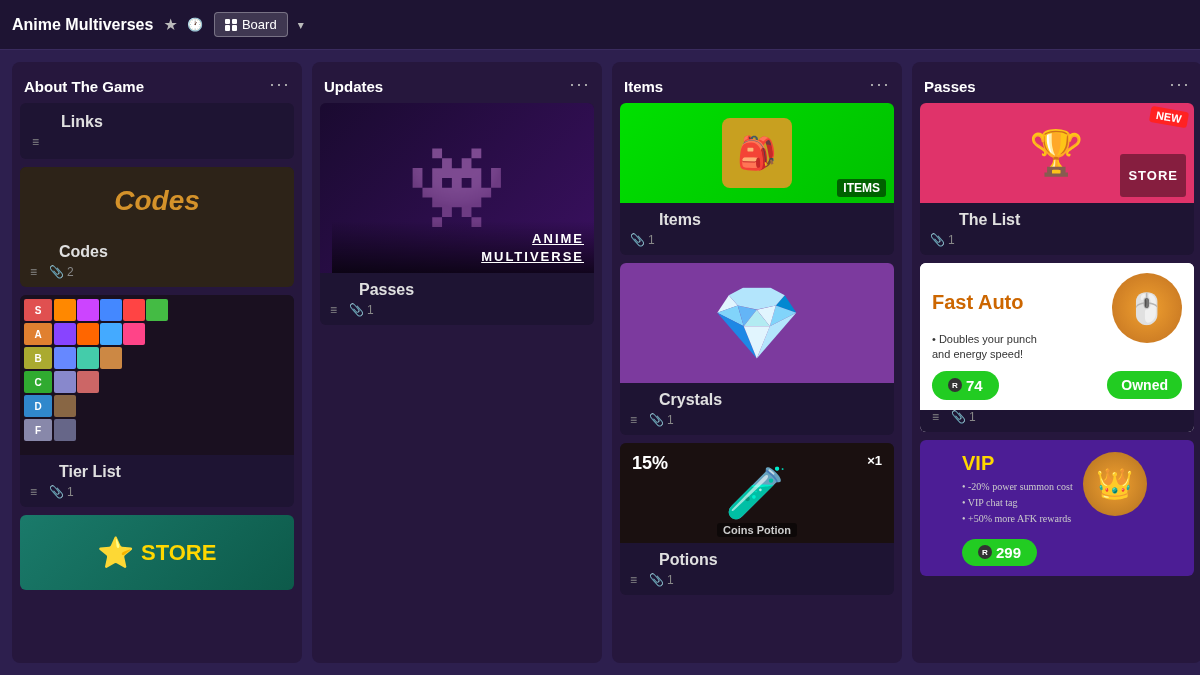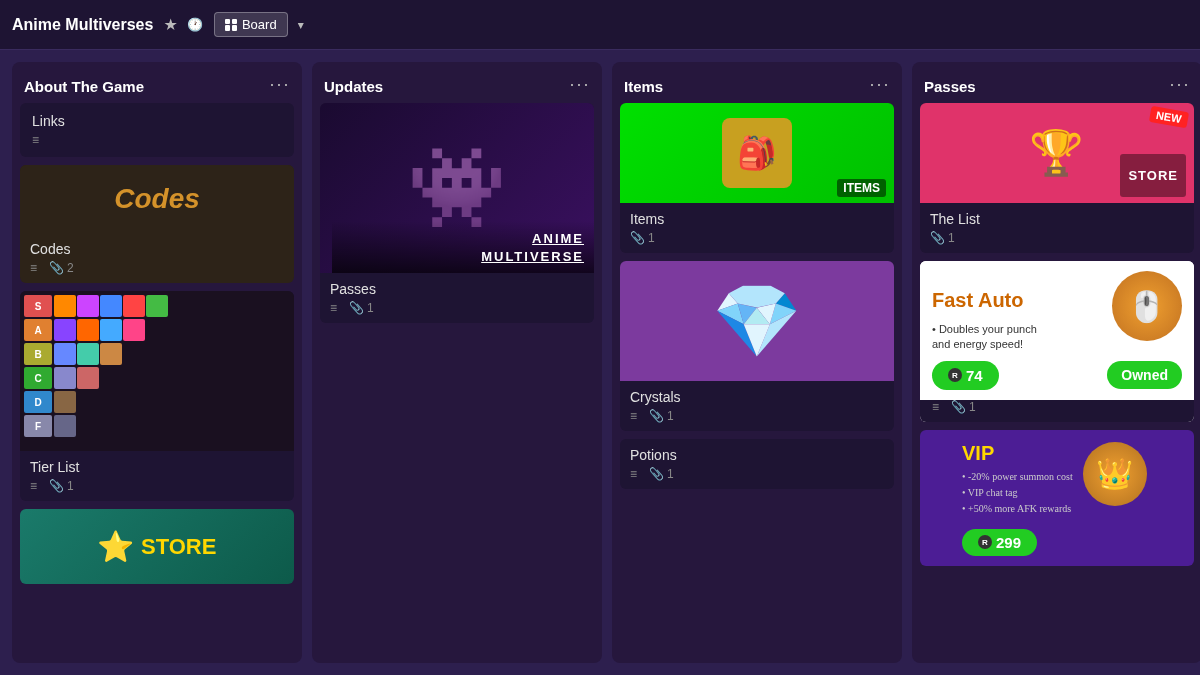--- a/index.html
+++ b/index.html
@@ -111,24 +111,25 @@
     .card {
       background: #1e1433;
       border-radius: 6px;
       overflow: hidden;
       cursor: pointer;
     }
     .card-body {
       padding: 8px 10px;
     }
     .card-title {
-      font-size: 14px;
-      font-weight: 400;
+      font-size: 16px;
+      font-weight: 700;
       color: #e0e0e0;
       margin-bottom: 4px;
+      margin-left: 29px;
     }
     .card-meta {
       display: flex;
       align-items: center;
       gap: 12px;
       font-size: 12px;
       color: #888;
     }
     .card-meta-item {
       display: flex;
@@ -347,21 +348,21 @@
     }
     .fast-auto-title {
       font-size: 20px;
       font-weight: 900;
       color: #cc6600;
       margin-top: 18px;
     }
     .fast-auto-desc {
       font-size: 11px;
       color: #333;
-      margin-top: 10px;
+      margin-top: 18px;
       line-height: 1.4;
     }
     .fast-auto-bottom {
       display: flex;
       align-items: center;
       justify-content: space-between;
       padding: 8px 12px 10px;
     }
     .fast-auto-price-btn {
       background: #22cc22;
@@ -697,20 +698,26 @@
           <div class="card-meta">
             <span class="card-meta-item">
                 <span class="icon-lines"></span>
               </span>
             <span class="card-meta-item">📎 <span>1</span></span>
           </div>
         </div>
       </div>
 
       <div class="card">
+        <div class="potions-hero">
+          <span class="potion-pct">15%</span>
+          <span class="potion-x1">×1</span>
+          <span class="potion-icon">🧪</span>
+          <span class="potion-label">Coins Potion</span>
+        </div>
         <div class="card-body">
           <div class="card-title">Potions</div>
           <div class="card-meta">
             <span class="card-meta-item">
                 <span class="icon-lines"></span>
               </span>
             <span class="card-meta-item">📎 <span>1</span></span>
           </div>
         </div>
       </div>

